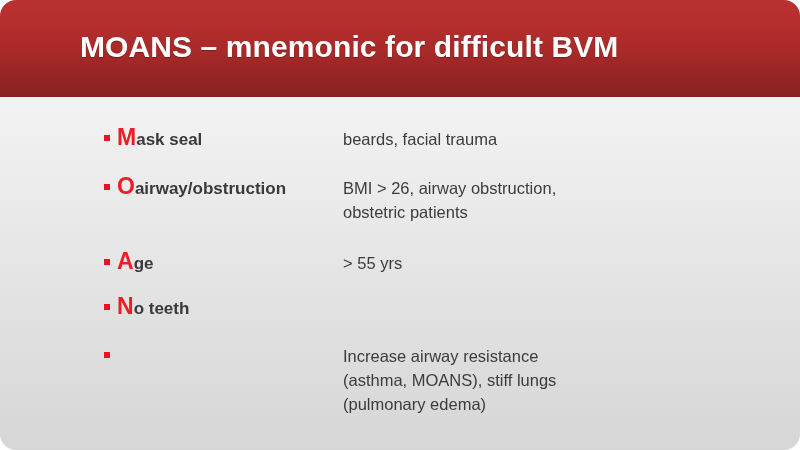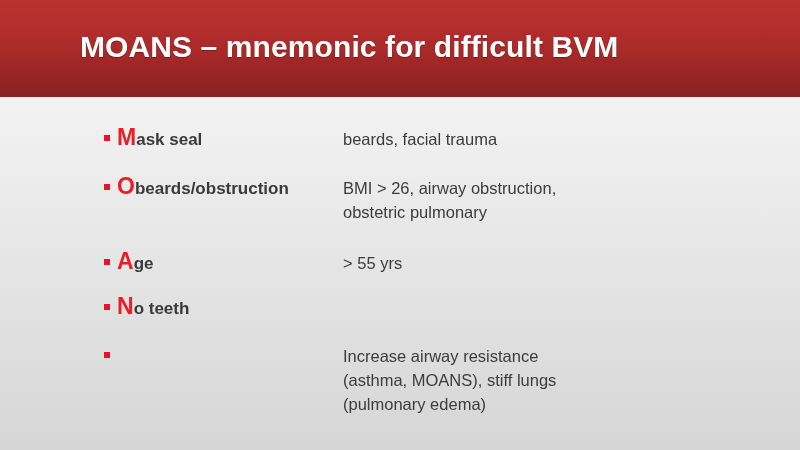--- a/index.html
+++ b/index.html
@@ -13,20 +13,21 @@
     font-family: "Liberation Sans", sans-serif;
     background: #ffffff;
   }
   #slide {
     position: relative;
     width: 800px;
     height: 450px;
     box-sizing: border-box;
     background: linear-gradient(to bottom, #fafafa 0%, #f4f4f4 18%, #e9e9e9 48%, #dedede 78%, #d6d6d6 100%);
     overflow: hidden;
+    border-radius: 16px;
   }
   
   #title-bar {
     position: absolute;
     left: 0;
     top: 0;
     width: 800px;
     height: 97px;
     background: linear-gradient(to bottom, #ba312f 0%, #b52f2e 22%, #a92a29 52%, #972424 78%, #8b2121 100%);
   }
@@ -118,25 +119,25 @@
         <span class="term"><span class="cap">M</span><span>ask seal</span></span>
       </div>
       <div class="right-col">
         <span class="line">beards, facial trauma</span>
       </div>
     </div>
 
     <div class="row" style="top:77px;">
       <div class="left-col">
         <span class="bullet-mark"></span>
-        <span class="term"><span class="cap">O</span><span>beards/obstruction</span></span>
+        <span class="term"><span class="cap">O</span><span>airway/obstruction</span></span>
       </div>
       <div class="right-col">
         <span class="line">BMI &gt; 26, airway obstruction,</span>
-        <span class="line">obstetric pulmonary</span>
+        <span class="line">obstetric patients</span>
       </div>
     </div>
 
     <div class="row" style="top:152px;">
       <div class="left-col">
         <span class="bullet-mark"></span>
         <span class="term"><span class="cap">A</span><span>ge</span></span>
       </div>
       <div class="right-col">
         <span class="line">&gt; 55 yrs</span>

